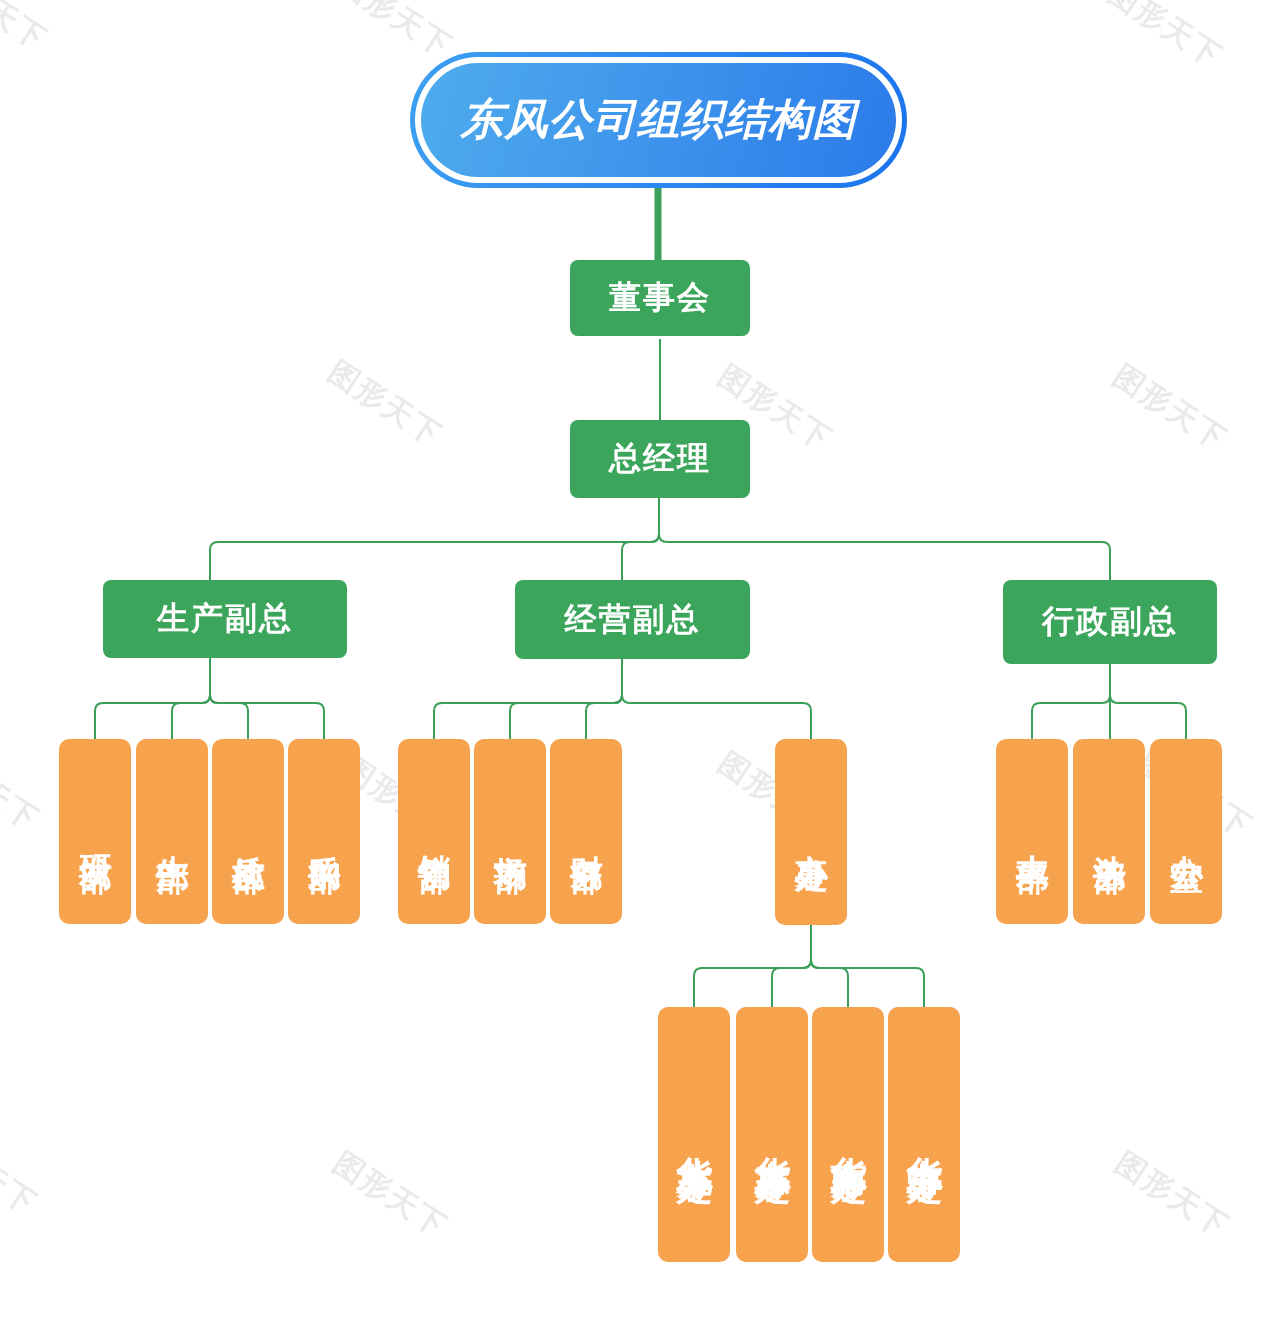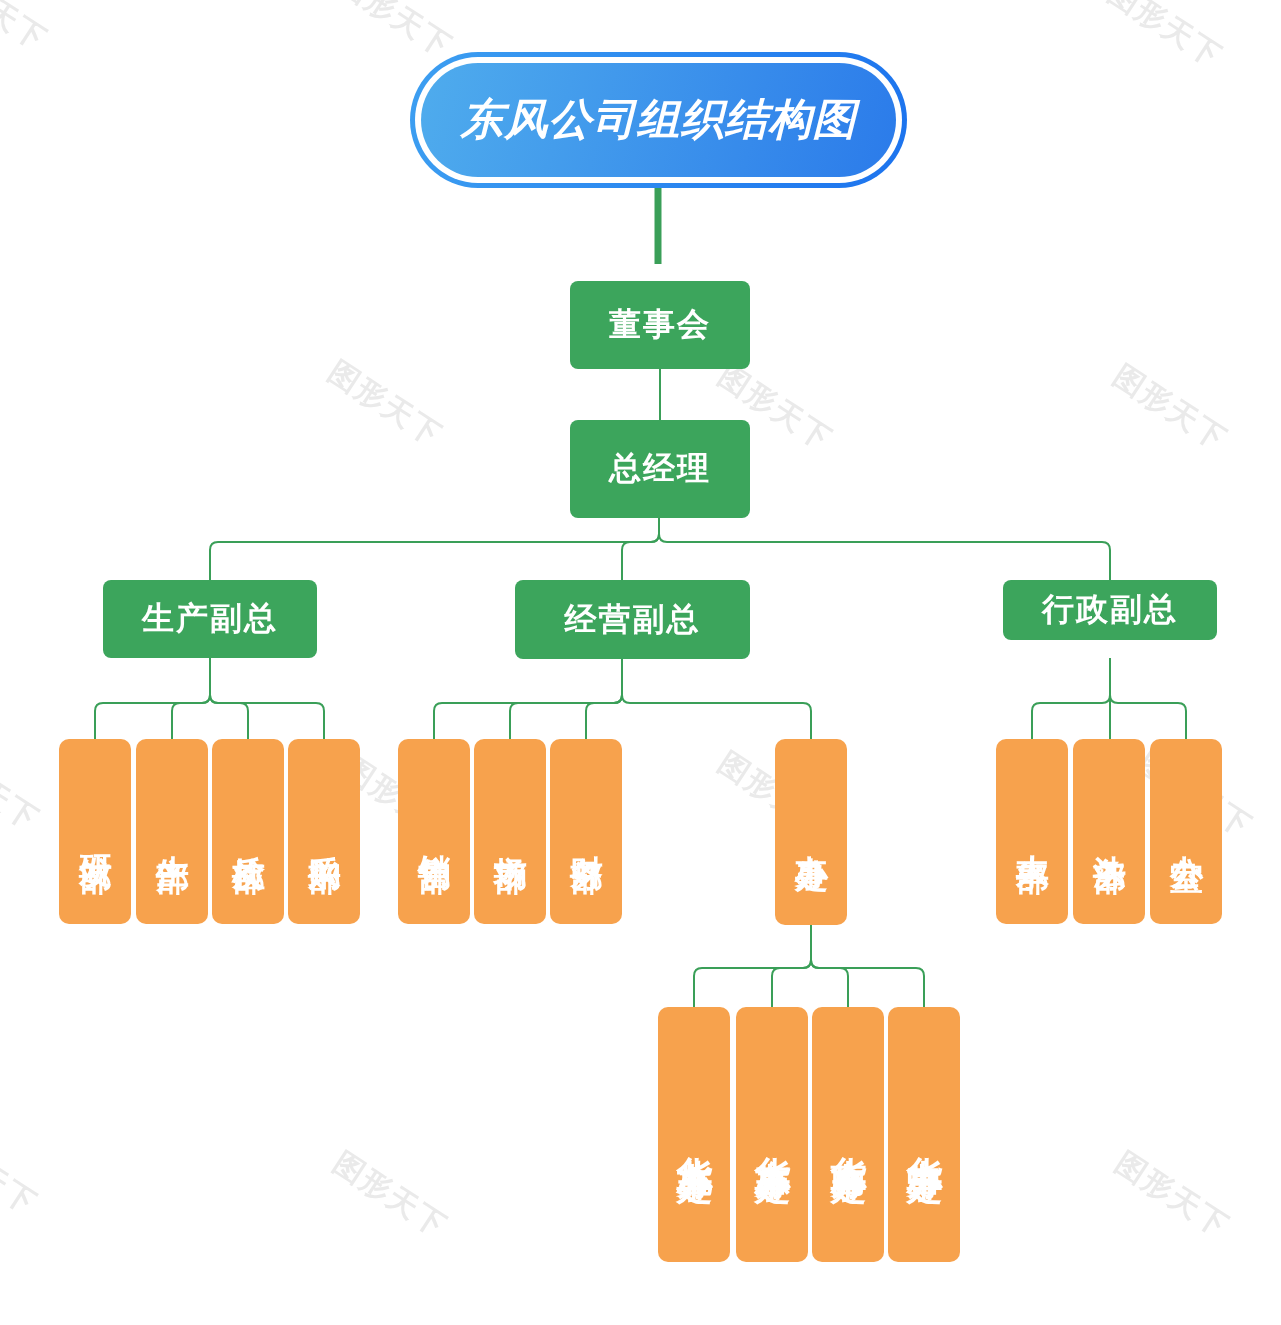--- a/index.html
+++ b/index.html
@@ -96,26 +96,26 @@
     <path d="M811 925 V960 Q811 968 819 968 H840 Q848 968 848 976 V1008"></path>
     <path d="M811 925 V960 Q811 968 819 968 H916 Q924 968 924 976 V1008"></path>
   </svg>
 
   <div class="pill-outer">
     <div class="pill-white">
       <div class="pill-inner">东风公司组织结构图</div>
     </div>
   </div>
 
-  <div class="node green" style="left:570px;top:281px;width:180px;height:88px">董事会</div>
-  <div class="node green" style="left:570px;top:420px;width:180px;height:98px">总经理</div>
+  <div class="node green" style="left:570px;top:260px;width:180px;height:76px">董事会</div>
+  <div class="node green" style="left:570px;top:420px;width:180px;height:78px">总经理</div>
 
-  <div class="node green" style="left:103px;top:580px;width:214px;height:78px">生产副总</div>
+  <div class="node green" style="left:103px;top:580px;width:244px;height:78px">生产副总</div>
   <div class="node green" style="left:515px;top:580px;width:235px;height:79px">经营副总</div>
-  <div class="node green" style="left:1003px;top:580px;width:214px;height:60px">行政副总</div>
+  <div class="node green" style="left:1003px;top:580px;width:214px;height:84px">行政副总</div>
 
   <div class="node orange vtext lvl3" style="left:59px;top:739px;width:72px;height:185px">研发部</div>
   <div class="node orange vtext lvl3" style="left:136px;top:739px;width:72px;height:185px">生产部</div>
   <div class="node orange vtext lvl3" style="left:212px;top:739px;width:72px;height:185px">质检部</div>
   <div class="node orange vtext lvl3" style="left:288px;top:739px;width:72px;height:185px">采购部</div>
 
   <div class="node orange vtext lvl3" style="left:398px;top:739px;width:72px;height:185px">销售部</div>
   <div class="node orange vtext lvl3" style="left:474px;top:739px;width:72px;height:185px">市场部</div>
   <div class="node orange vtext lvl3" style="left:550px;top:739px;width:72px;height:185px">财务部</div>
   <div class="node orange vtext lvl3 serif" style="left:775px;top:739px;width:72px;height:186px">办事处</div>

